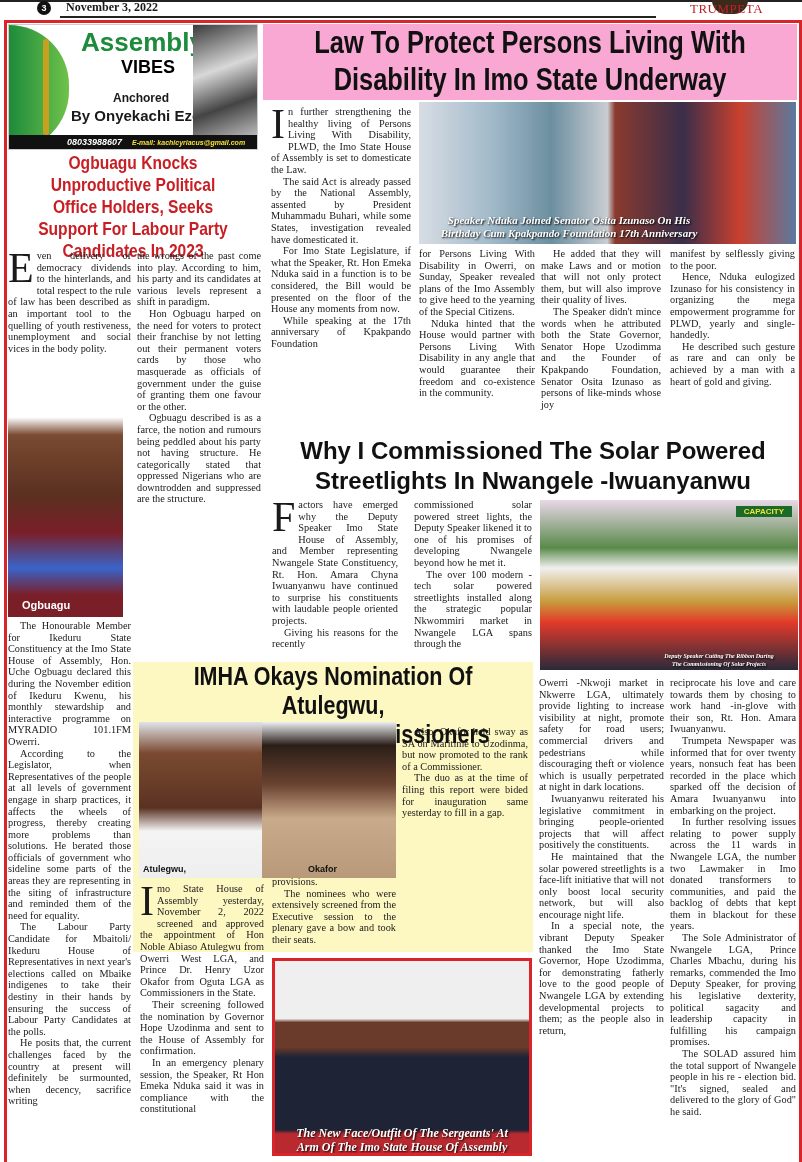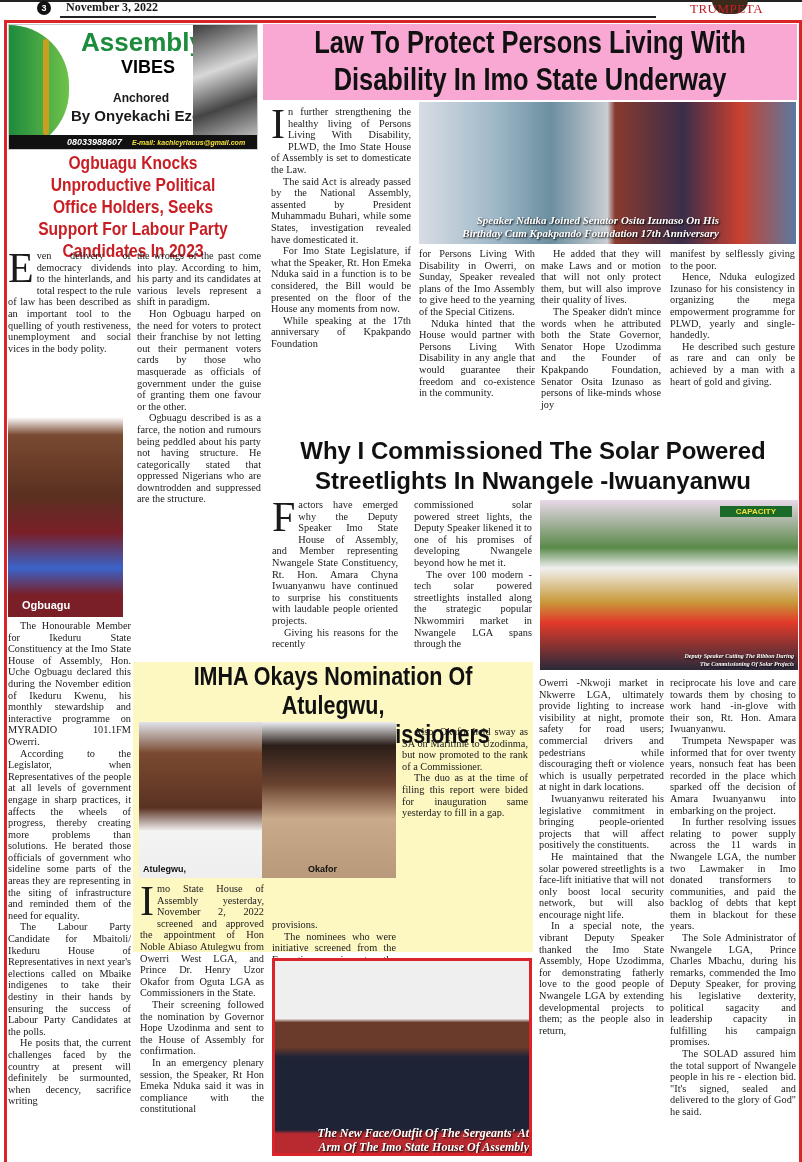--- a/index.html
+++ b/index.html
@@ -24,21 +24,21 @@
 .vibes .bar{left:0;top:110px;width:250px;height:16px;background:#111;color:#fff;font:bold italic 9px "Liberation Sans",sans-serif;padding:2px 0 0 58px}
 .vibes .bar span.em{color:#f5e03a;margin-left:10px;font-size:7px}
 .h-ogb{left:4px;top:152px;width:258px;text-align:center;font:bold 19px/22px "Liberation Sans",sans-serif;color:#c81e24;transform:scaleX(.82);transform-origin:center top}
 .hbox{left:263px;top:24px;width:534px;height:76px;background:#f9a8d4}
 .hbox h1{font:bold 31px/37px "Liberation Sans",sans-serif;text-align:center;color:#111;transform:scaleX(.82);transform-origin:center top;width:534px}
 .col{font-size:10.3px;line-height:11.6px;text-align:justify;hyphens:none}
 .col p{text-indent:12px}
 .col p.nd{text-indent:0}
 .drop{float:left;font-size:42px;line-height:34px;margin:1px 3px 0 0}
 .ph{overflow:hidden}
-.cap{color:#fff;font:bold italic 11px/13px "Liberation Serif",serif;text-shadow:1px 1px 2px #000;text-align:right}
+.cap{color:#fff;font:bold italic 11px/13px "Liberation Serif",serif;text-shadow:1px 1px 2px #000;text-align:center}
 .h-solar{left:266px;top:436px;width:534px;text-align:center;font:bold 24px/30px "Liberation Sans",sans-serif;color:#111}
 .imha{left:133px;top:662px;width:400px;height:290px;background:#fdf7c2}
 .h-imha{left:133px;top:662px;width:400px;text-align:center;font:bold 25px/29px "Liberation Sans",sans-serif;color:#111;transform:scaleX(.86);transform-origin:center top}
 .plabel{font:bold 9px "Liberation Sans",sans-serif;color:#111;position:absolute}
 </style>
 </head>
 <body>
 
 <div class="abs hdr"></div>
 <div class="abs pgnum">3</div>
@@ -120,29 +120,29 @@
   <p class="nd"><span class="drop">F</span><span>actors have emerged why the Deputy Speaker Imo State House of Assembly, and Member representing Nwangele State Constituency, Rt. Hon. Amara Chyna Iwuanyanwu have continued to surprise his constituents with laudable people oriented projects.</span></p>
   <p>Giving his reasons for the recently</p>
 </div>
 
 <div class="abs col" style="left:414px;top:499px;width:118px">
   <p class="nd">commissioned solar powered street lights, the Deputy Speaker likened it to one of his promises of developing Nwangele beyond how he met it.</p>
   <p>The over 100 modern -tech solar powered streetlights installed along the strategic popular Nkwommiri market in Nwangele LGA spans through the</p>
 </div>
 
 <div class="abs ph" style="left:540px;top:500px;width:258px;height:170px;background:linear-gradient(180deg,#e8d8e8 0%,#5a8a4a 28%,#f0f0f0 40%,#c89a3a 60%,#e23a2a 72%,#2a2a3a 100%)">
-  <div class="abs" style="right:6px;top:6px;background:#1a6b2a;color:#f5e03a;font:bold 8px 'Liberation Sans',sans-serif;padding:1px 16px">CAPACITY</div>
+  <div class="abs" style="right:6px;top:6px;background:#1a6b2a;color:#f5e03a;font:bold 8px 'Liberation Sans',sans-serif;padding:1px 8px">CAPACITY</div>
   <div class="abs cap" style="right:4px;bottom:2px;width:150px;font-size:6px;line-height:8px"><span>Deputy Speaker Cutting The Ribbon During</span><br><span>The Commissioning Of Solar Projects</span></div>
 </div>
 
 <div class="abs col" style="left:539px;top:677px;width:125px">
   <p class="nd">Owerri -Nkwoji market in Nkwerre LGA, ultimately provide lighting to increase visibility at night, promote safety for road users; commercial drivers and pedestrians while discouraging theft or violence which is usually perpetrated at night in dark locations.</p>
   <p>Iwuanyanwu reiterated his legislative commitment in bringing people-oriented projects that will affect positively the constituents.</p>
   <p>He maintained that the solar powered streetlights is a face-lift initiative that will not only boost local security network, but will also encourage night life.</p>
-  <p>In a special note, the vibrant Deputy Speaker thanked the Imo State Assembly, Hope Uzodimma, for demonstrating fatherly love to the good people of Nwangele LGA by extending developmental projects to them;  as the people also in return,</p>
+  <p>In a special note, the vibrant Deputy Speaker thanked the Imo State Governor, Hope Uzodimma, for demonstrating fatherly love to the good people of Nwangele LGA by extending developmental projects to them;  as the people also in return,</p>
 </div>
 
 <div class="abs col" style="left:670px;top:677px;width:126px">
   <p class="nd">reciprocate his love and care towards them by chosing to work hand -in-glove with their son, Rt. Hon. Amara Iwuanyanwu.</p>
   <p>Trumpeta Newspaper was informed that for over twenty years, nonsuch feat has been recorded in the place which sparked off the decision of Amara Iwuanyanwu into embarking on the project.</p>
   <p>In further resolving issues relating to power supply across the 11 wards in Nwangele LGA, the number two Lawmaker in Imo donated transformers to communities, and paid the backlog of debts that kept them in blackout for these years.</p>
   <p>The Sole Administrator of Nwangele LGA, Prince Charles Mbachu, during his remarks, commended the Imo Deputy Speaker, for proving his legislative dexterity, political sagacity and leadership capacity in fulfilling his campaign promises.</p>
   <p>The SOLAD assured him the total support of Nwangele people in his re - election bid. "It's signed, sealed and delivered to the glory of God" he said.</p>
 </div>
 
@@ -160,20 +160,20 @@
   <p>Also, Okafor held sway as SA on Maritime to Uzodinma, but now promoted to the rank of a Commissioner.</p>
   <p>The duo as at the time of filing this report were bided for inauguration same yesterday to fill in a gap.</p>
 </div>
 
 <div class="abs col" style="left:140px;top:883px;width:124px">
   <p class="nd"><span class="drop">I</span><span>mo State House of Assembly yesterday, November 2, 2022 screened and approved the appointment of Hon Noble Abiaso Atulegwu from Owerri West LGA, and Prince Dr. Henry Uzor Okafor from Oguta LGA as Commissioners in the State.</span></p>
   <p>Their screening followed the nomination by Governor Hope Uzodinma and sent to the House of Assembly for confirmation.</p>
   <p>In an emergency plenary session, the Speaker, Rt Hon Emeka Nduka said it was in compliance with the constitutional</p>
 </div>
 
-<div class="abs col" style="left:272px;top:919px;width:124px">
+<div class="abs col" style="left:272px;top:876px;width:124px">
   <p class="nd">provisions.</p>
-  <p>The nominees who were initiative screened from the Executive session to the plenary gave a bow and took their seats.</p>
+  <p>The nominees who were extensively screened from the Executive session to the plenary gave a bow and took their seats.</p>
 </div>
 
 <div class="abs ph" style="left:272px;top:958px;width:260px;height:198px;border:3px solid #d9252a;background:linear-gradient(180deg,#efefef 0%,#efefef 30%,#6a3a2a 32%,#6a3a2a 45%,#1e2436 50%,#1e2436 88%,#b82a30 90%,#b82a30 100%)">
   <div class="abs cap" style="left:0;top:165px;width:254px;font-size:12px;line-height:14px"><span>The New Face/Outfit Of The Sergeants' At</span><br><span>Arm Of The Imo State House Of Assembly</span></div>
 </div>
 
 </body></html>

